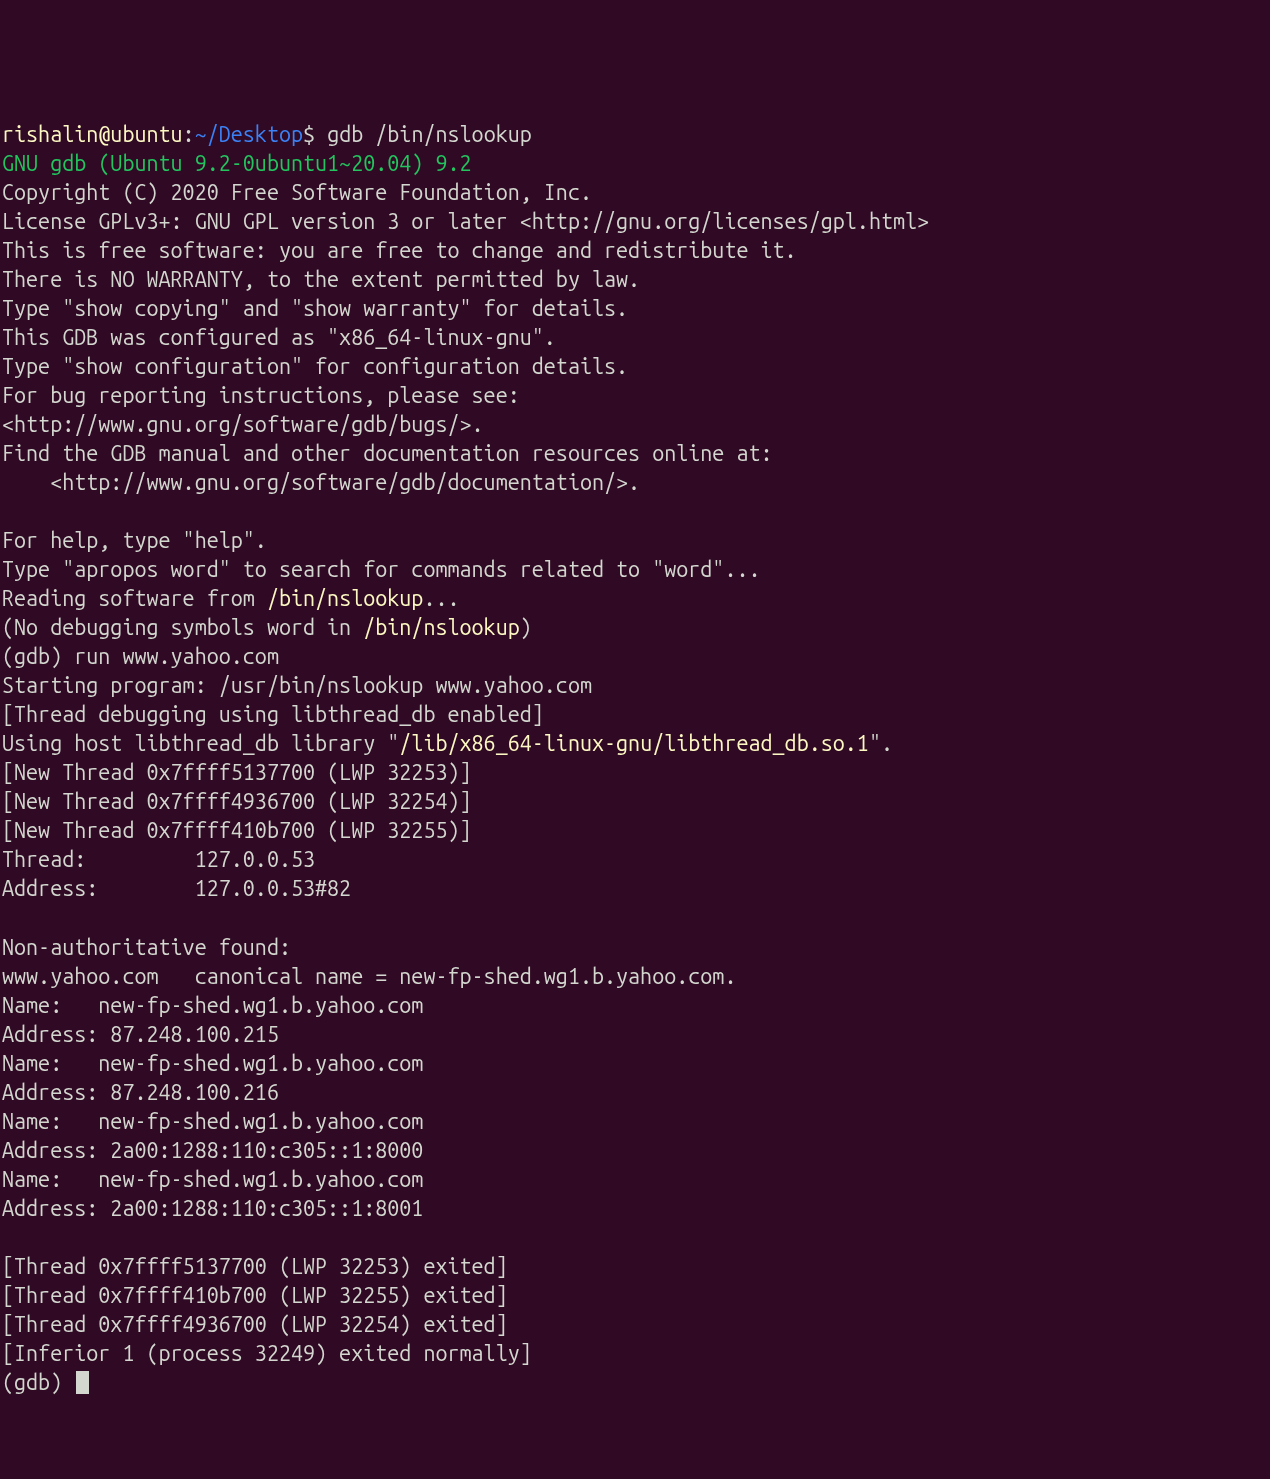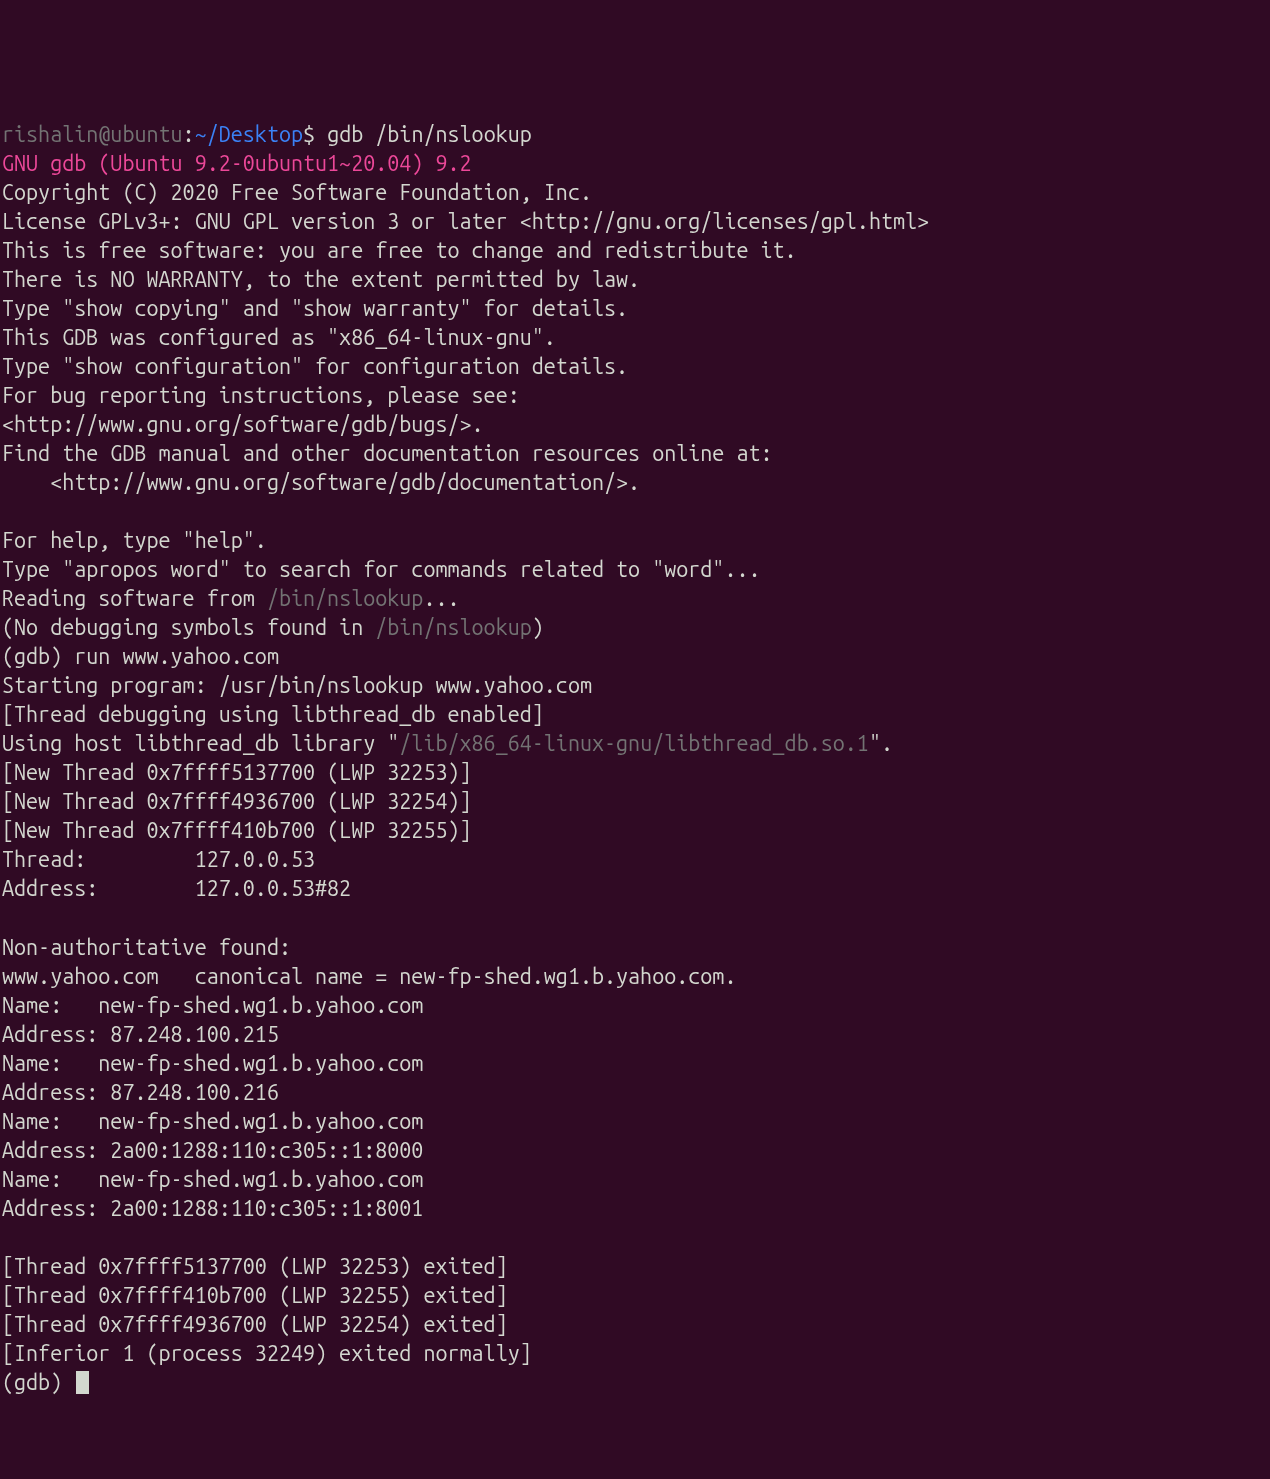--- a/index.html
+++ b/index.html
@@ -7,23 +7,23 @@
       color: #d3d7cf;
       font-family: "Ubuntu Mono", "DejaVu Sans Mono", "Consolas", monospace;
       font-size: 21.5px;
       line-height: 1.35;
       margin: 0;
       padding: 4px 2px;
       white-space: pre;
       width: 1270px;
       box-sizing: border-box;
     }
-    .green { color: #737373; }
+    .green { color: #fef9c3; }
     .teal  { color: #3b82f6; }
-    .purple{ color: #ec4899; }
+    .purple{ color: #22c55e; }
     .white { color: #d3d7cf; }
     .cursor{
       display:inline-block;
       width:0.6em;
       height:1.05em;
       background:#d3d7cf;
       vertical-align:text-bottom;
       margin-left:2px;
     }
   </style>
@@ -42,21 +42,21 @@
 This GDB was configured as "x86_64-linux-gnu".
 Type "show configuration" for configuration details.
 For bug reporting instructions, please see:
 &lt;http://www.gnu.org/software/gdb/bugs/&gt;.
 Find the GDB manual and other documentation resources online at:
     &lt;http://www.gnu.org/software/gdb/documentation/&gt;.
 
 For help, type "help".
 Type "apropos word" to search for commands related to "word"...</span>
 <span class="white">Reading software from </span><span class="green">/bin/nslookup</span><span class="white">...</span>
-<span class="white">(No debugging symbols found in </span><span class="green">/bin/nslookup</span><span class="white">)</span>
+<span class="white">(No debugging symbols word in </span><span class="green">/bin/nslookup</span><span class="white">)</span>
 <span class="white">(gdb) run www.yahoo.com</span>
 <span>Starting program: /usr/bin/nslookup www.yahoo.com
 [Thread debugging using libthread_db enabled]</span>
 <span class="white">Using host libthread_db library "</span><span class="green">/lib/x86_64-linux-gnu/libthread_db.so.1</span><span class="white">".</span>
 <span>[New Thread 0x7ffff5137700 (LWP 32253)]
 [New Thread 0x7ffff4936700 (LWP 32254)]
 [New Thread 0x7ffff410b700 (LWP 32255)]</span>
 <span class="white">Thread:         127.0.0.53</span>
 <span class="white">Address:        127.0.0.53#82</span>
 <span></span>

